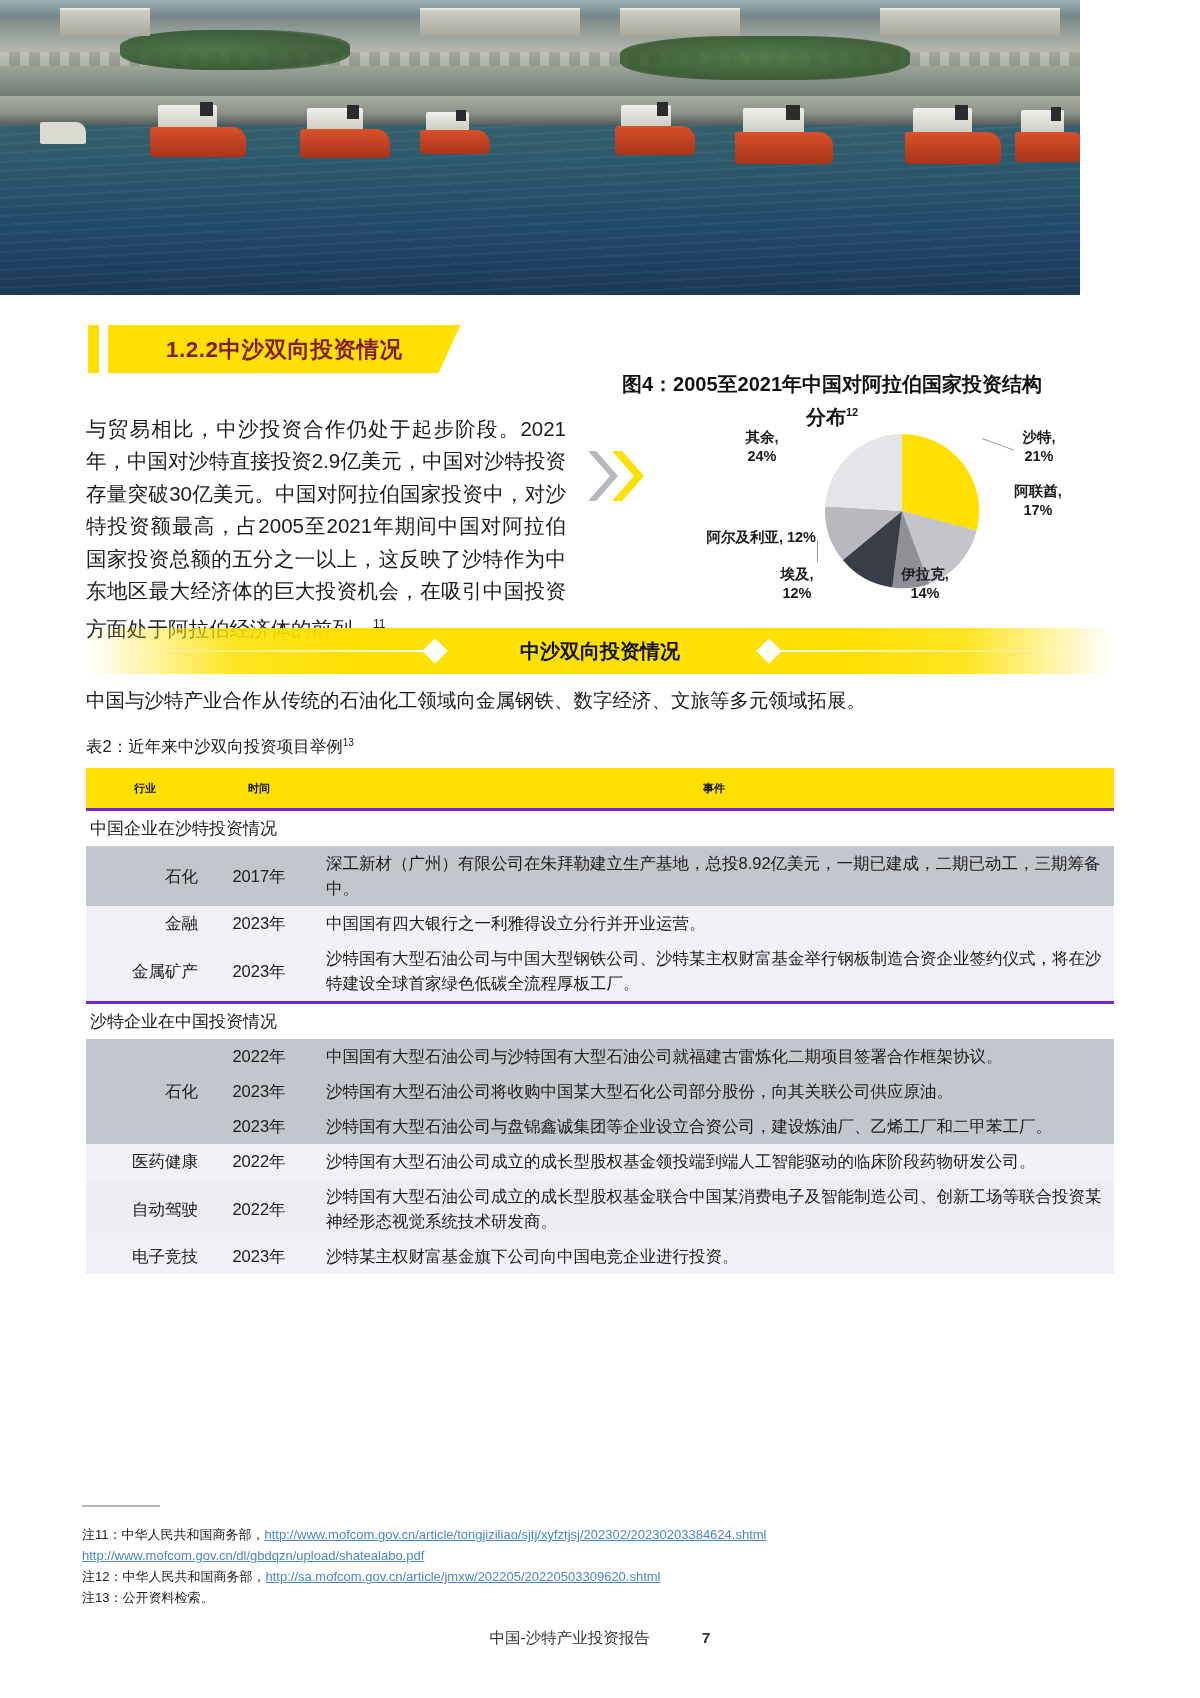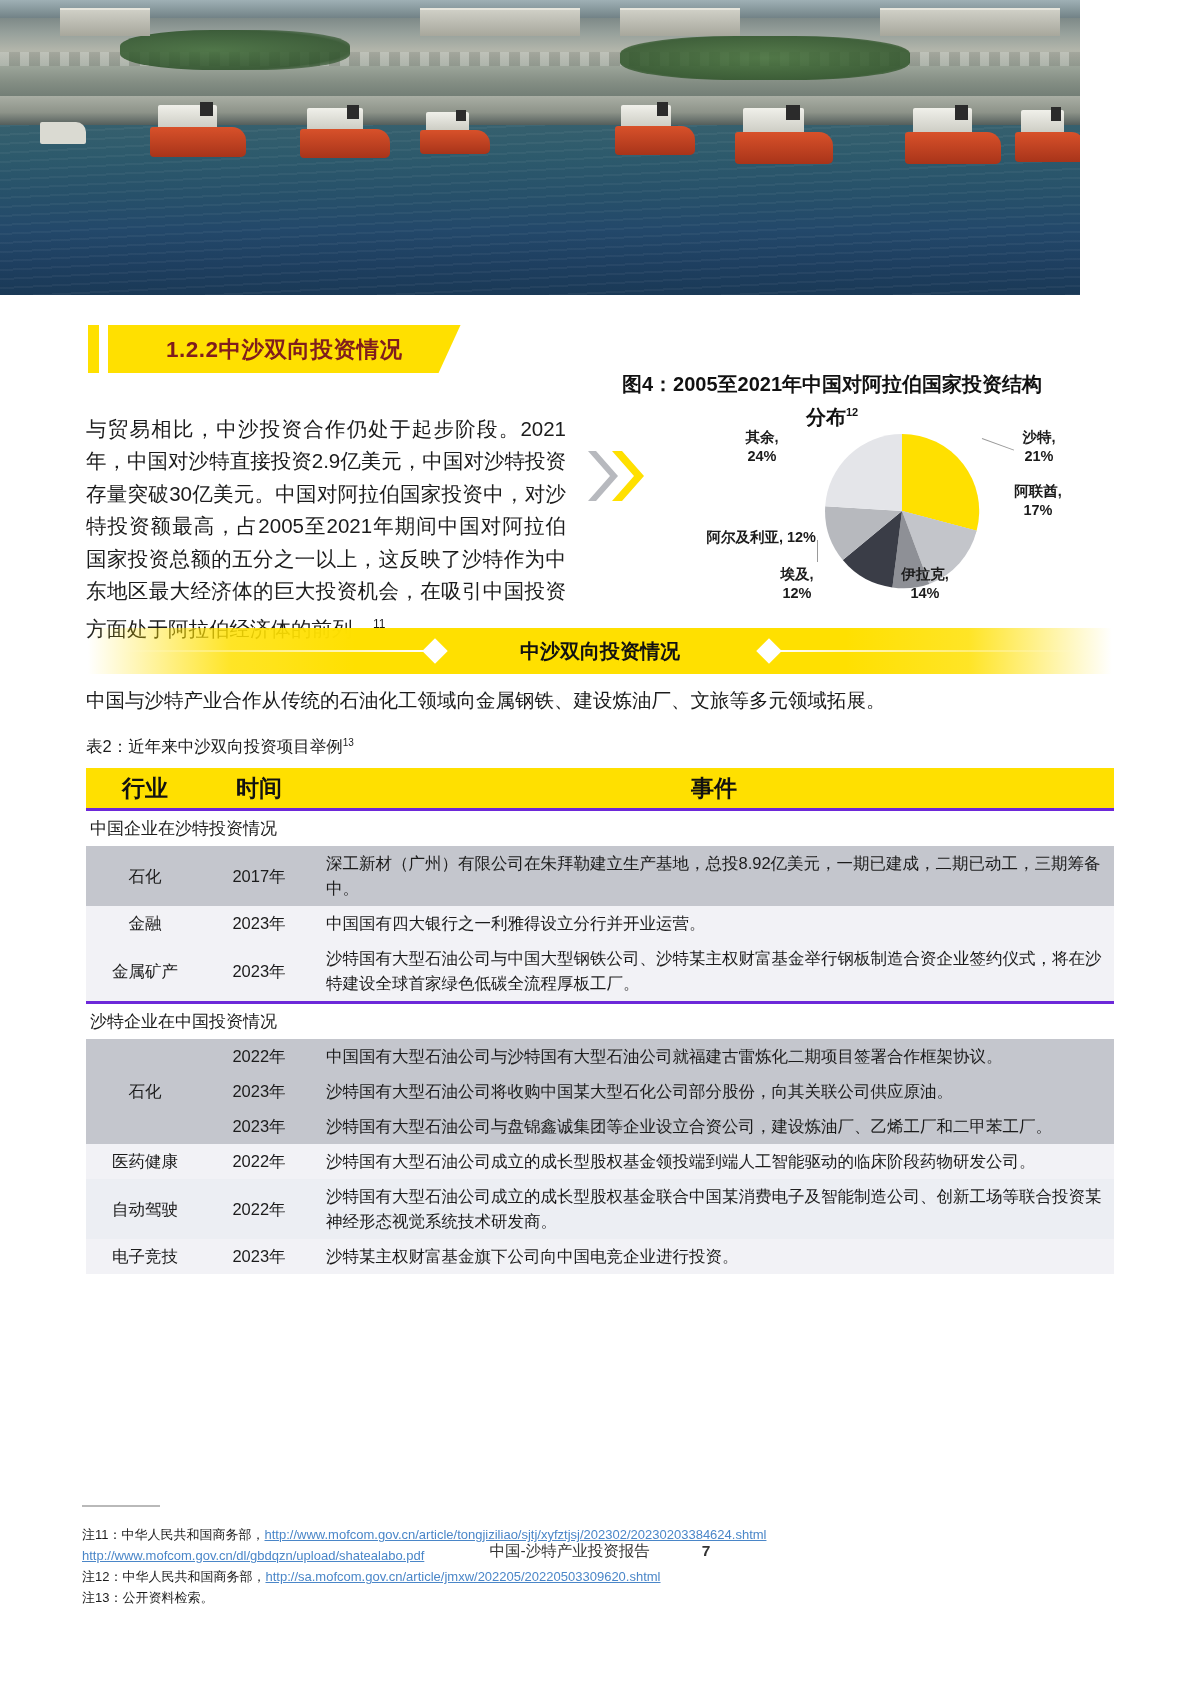--- a/index.html
+++ b/index.html
@@ -133,48 +133,48 @@
 
   
   table.t{
     position:absolute;left:86px;top:768px;width:1028px;
     border-collapse:collapse;table-layout:fixed;
   }
   table.t col.c1{width:118px;}
   table.t col.c2{width:110px;}
   table.t col.c3{width:800px;}
   table.t th{
-    background:#ffe000;color:#111;font-size:23px;font-weight:bold;
+    background:#ffe000;color:#111;font-size:11px;font-weight:bold;
     height:40px;padding:0;text-align:center;
   }
   table.t td{
     font-size:16.5px;line-height:25px;color:#1b1b1b;
     padding:5px 6px;vertical-align:middle;
   }
-  table.t td.ind{text-align:center;margin-top:16px;}
+  table.t td.ind{text-align:right;margin-top:16px;}
   table.t td.yr{text-align:center;}
   table.t td.ev{text-align:left;padding-left:12px;padding-right:10px;}
   tr.sub td{
     background:#ffffff;font-size:17px;padding:5px 0 5px 4px;text-align:left;
     border-top:3px solid #6d28d9;
   }
   tr.g1 td{background:#c4c6cd;}
   tr.g2 td{background:#f2f2f6;}
   tr.g3 td{background:#eceef3;}
 
   
   .fn-rule{position:absolute;left:82px;top:1505px;width:78px;height:2px;background:#b9b9b9;}
   .fnotes{
     position:absolute;left:82px;top:1524px;width:1030px;
     font-size:13px;line-height:21px;color:#1b1b1b;
   }
   .fnotes a{color:#4a86c8;text-decoration:underline;word-break:break-all;}
 
   .pg-foot{
-    position:absolute;left:0;top:1541px;width:1200px;text-align:center;
+    position:absolute;left:0;top:1628px;width:1200px;text-align:center;
     font-size:15.5px;color:#333;
   }
   .pg-foot .pno{display:inline-block;margin-left:52px;font-weight:bold;}
 </style>
 </head>
 <body>
 
 <div class="hero">
   <div class="sky"></div>
   <div class="quay"></div>
@@ -292,21 +292,21 @@
 </div>
 
 <div class="banner">
   <div class="wline l"></div>
   <div class="wline r"></div>
   <div class="dia l"></div>
   <div class="dia r"></div>
   <div class="txt">中沙双向投资情况</div>
 </div>
 
-<div class="sub-line">中国与沙特产业合作从传统的石油化工领域向金属钢铁、建设炼油厂、文旅等多元领域拓展。</div>
+<div class="sub-line">中国与沙特产业合作从传统的石油化工领域向金属钢铁、数字经济、文旅等多元领域拓展。</div>
 
 <div class="tbl-caption"><span>表2：近年来中沙双向投资项目举例</span><sup>13</sup></div>
 
 <table class="t">
   <colgroup>
       <col class="c1">
       <col class="c2">
       <col class="c3">
     </colgroup>
   <thead>

